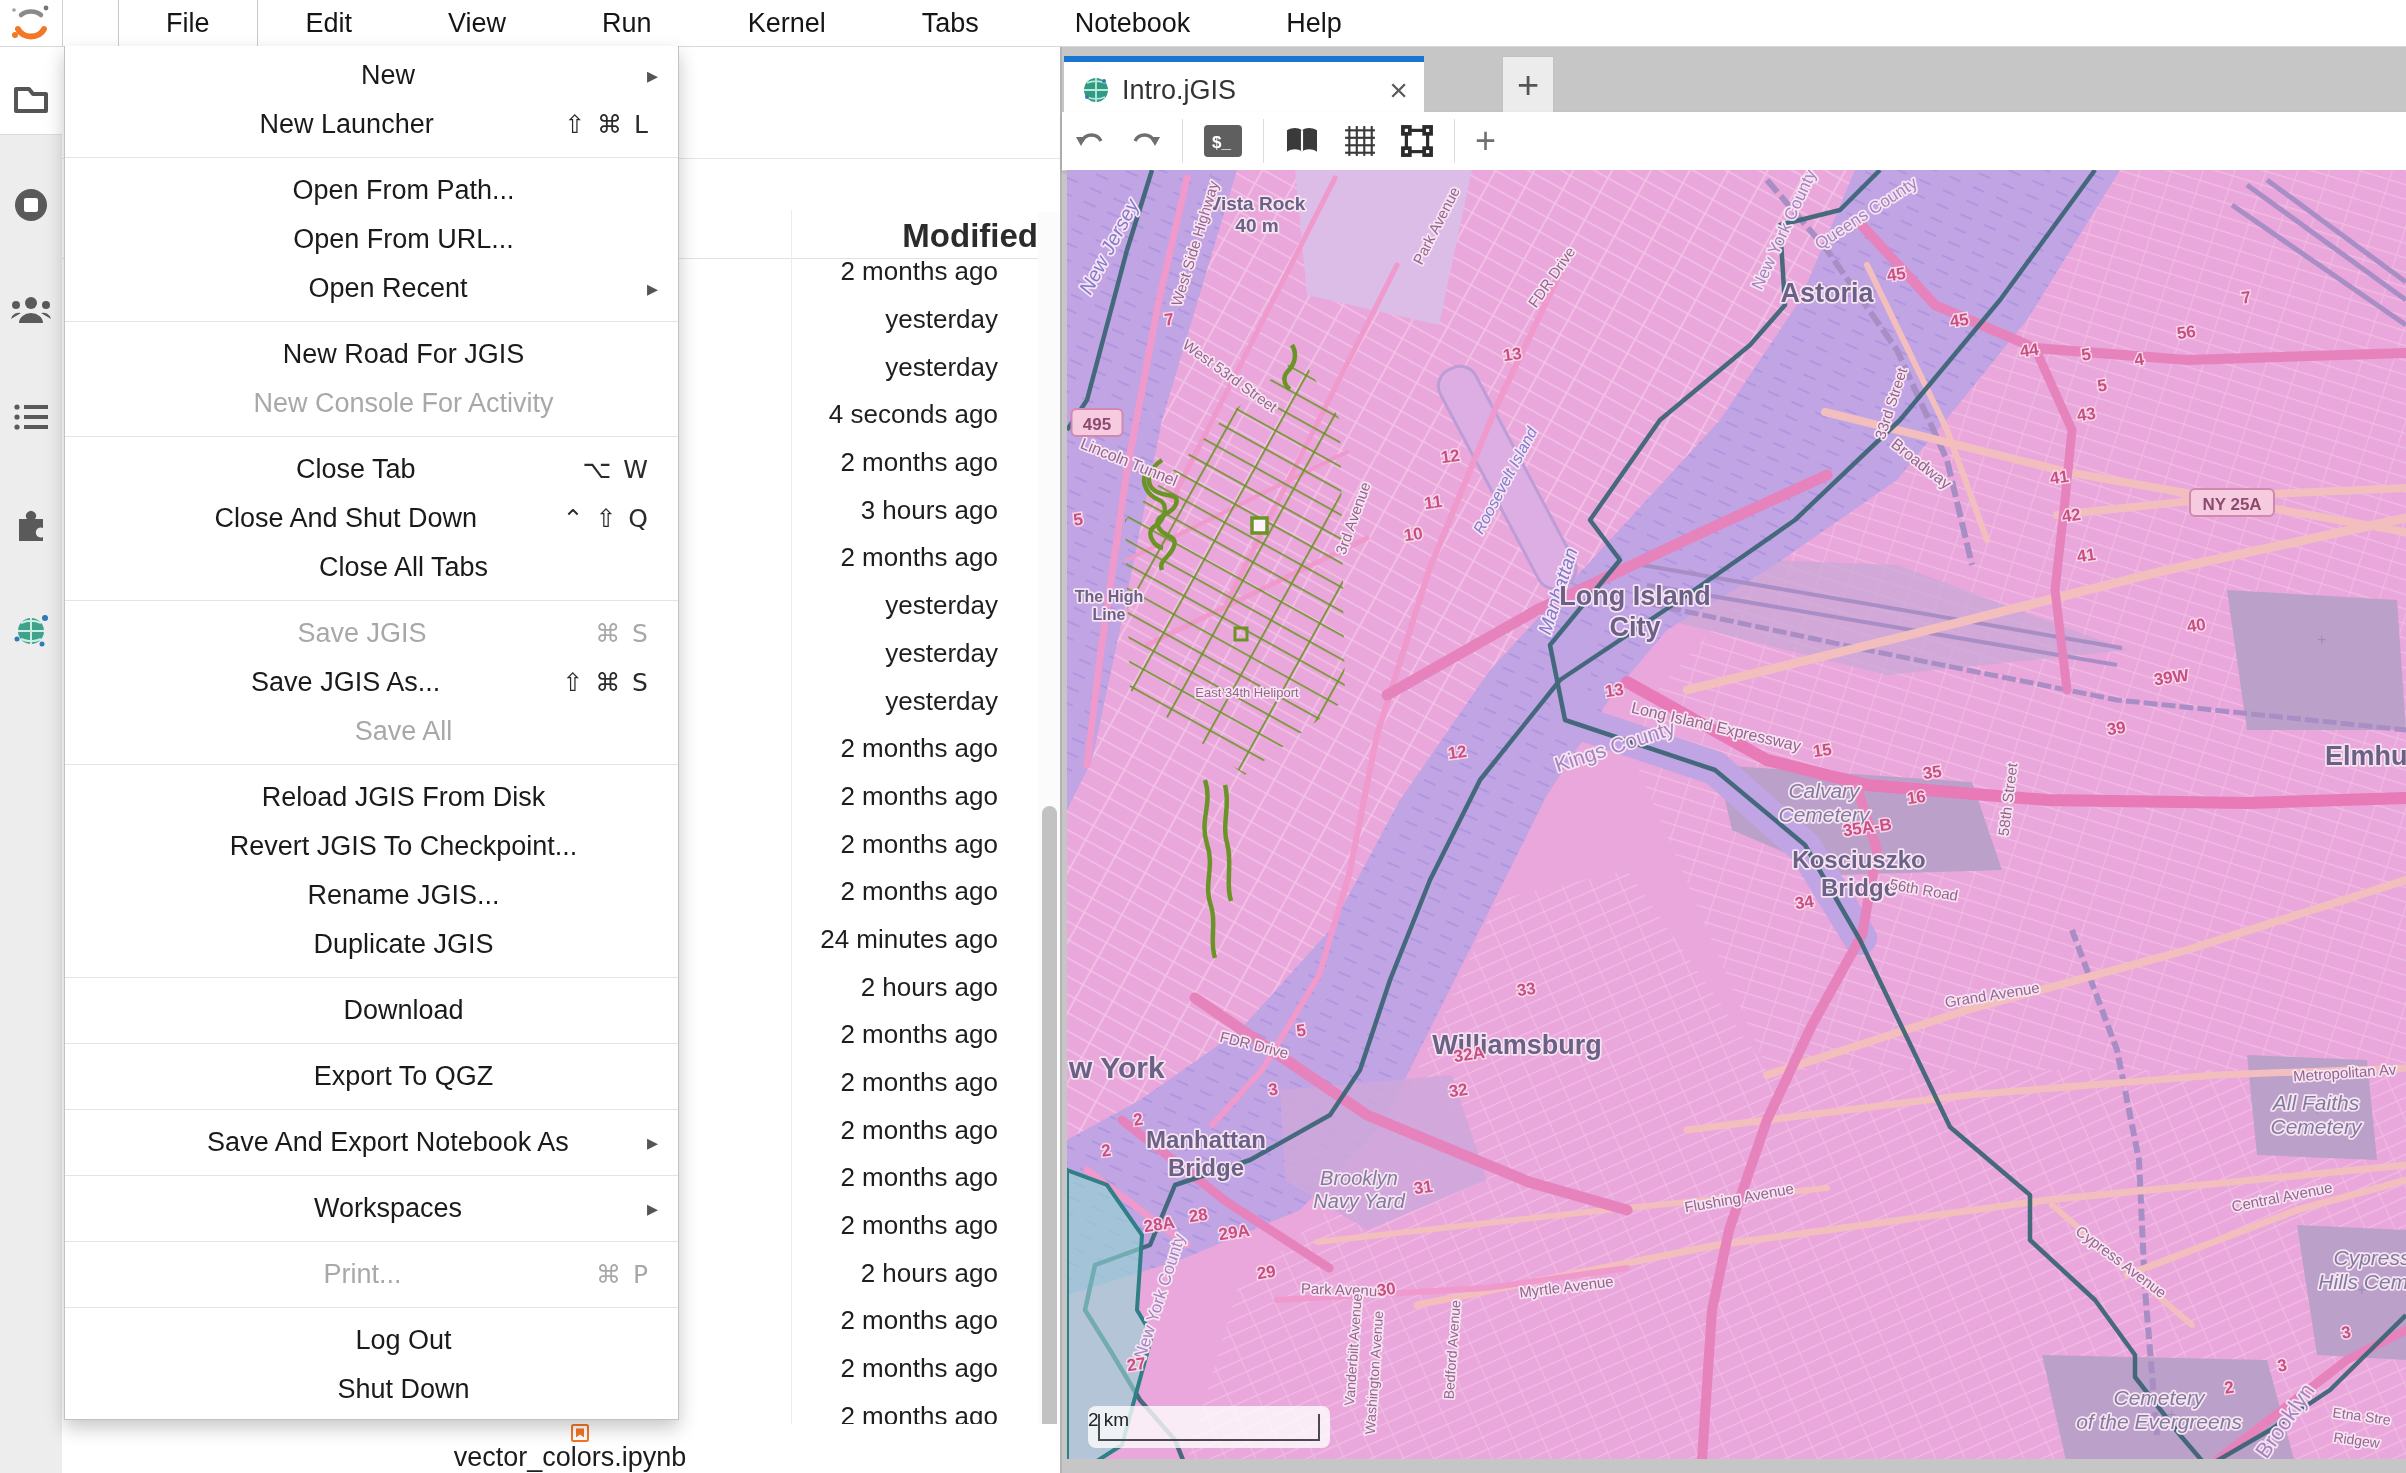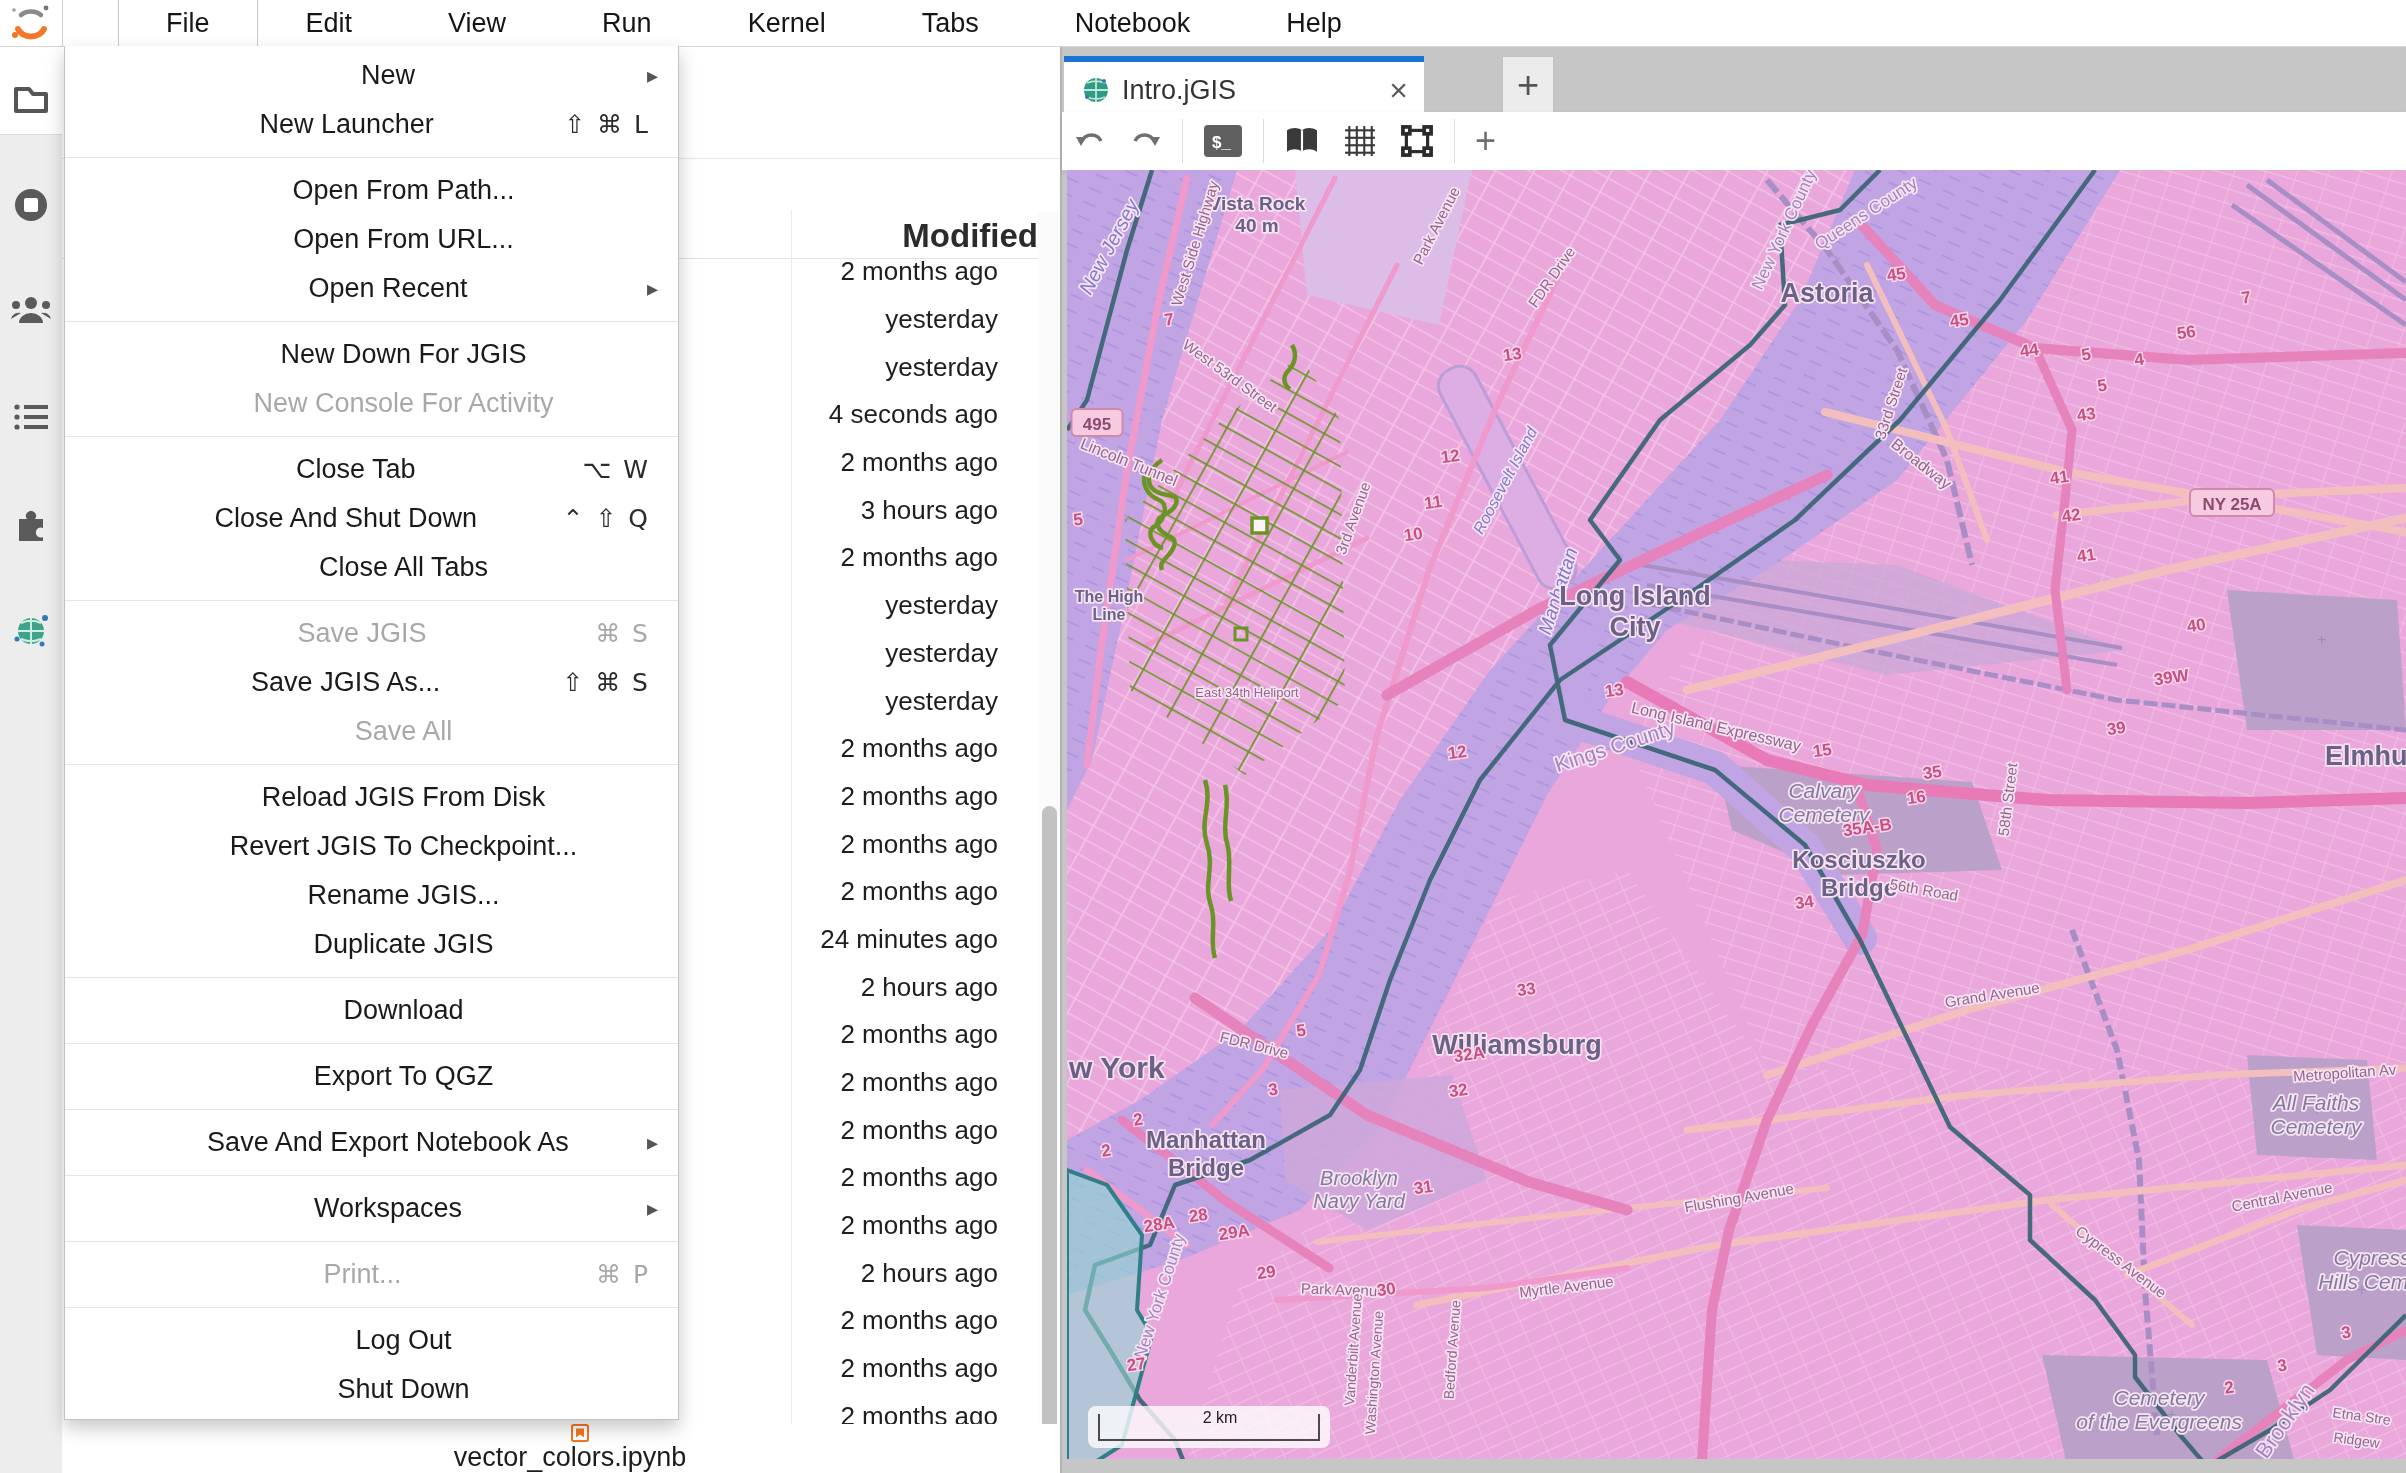--- a/index.html
+++ b/index.html
@@ -67,21 +67,21 @@
   .lbl-road{fill:var(--label-road,#96648f);}
   .lbl-water{fill:var(--label-water,#8379cf);font-style:italic;}
   .lbl-cem{fill:var(--label-cem,#837b9d);font-style:italic;}
   .lbl-county{fill:var(--label-county,#a583c0);}
   .lbl-shield{fill:var(--shield-pink,#c84e85);font-weight:700;paint-order:stroke;stroke:#f8d8e8;stroke-width:3px;}
   .cross{fill:#9b8fb8;font-size:16px;}
 
   
   #scalebar{left:1088px;top:1406px;width:242px;height:42px;background:rgba(255,255,255,.78);border-radius:8px;z-index:20;}
   #scalebar .sb-line{position:absolute;left:10px;right:10px;top:8px;bottom:7px;border:2.5px solid #4a4a4a;border-top:none;}
-  #scalebar .sb-txt{position:absolute;left:0;right:0;top:3px;text-align:center;font-size:16px;color:#222;margin-left:22px;}
+  #scalebar .sb-txt{position:absolute;left:0;right:0;top:3px;text-align:left;font-size:19px;color:#222;}
 </style>
 </head>
 <body>
 
 <div id="menubar" class="abs">
   <div id="logo-box" class="abs">
     <svg width="42" height="42" viewBox="0 0 42 42">
       <path d="M8,27 A14,12 0 0 0 34,27" fill="none" stroke="#f37726" stroke-width="6" stroke-linecap="round"></path>
       <path d="M11,13 A13,10 0 0 1 31,13" fill="none" stroke="#8a8a8a" stroke-width="4.5" stroke-linecap="round"></path>
       <circle cx="5" cy="33" r="3" fill="#f37726"></circle>
@@ -209,21 +209,21 @@
     </div>
     <div class="menu-item">
       <span class="lab">Open From URL...</span>
     </div>
     <div class="menu-item">
       <span class="lab">Open Recent</span>
       <span class="arr">▸</span>
     </div>
     <div class="menu-sep"></div>
     <div class="menu-item">
-      <span class="lab">New Down For JGIS</span>
+      <span class="lab">New Road For JGIS</span>
     </div>
     <div class="menu-item disabled">
       <span class="lab">New Console For Activity</span>
     </div>
     <div class="menu-sep"></div>
     <div class="menu-item">
       <span class="lab">Close Tab</span>
       <span class="sc">⌥ W</span>
     </div>
     <div class="menu-item">

